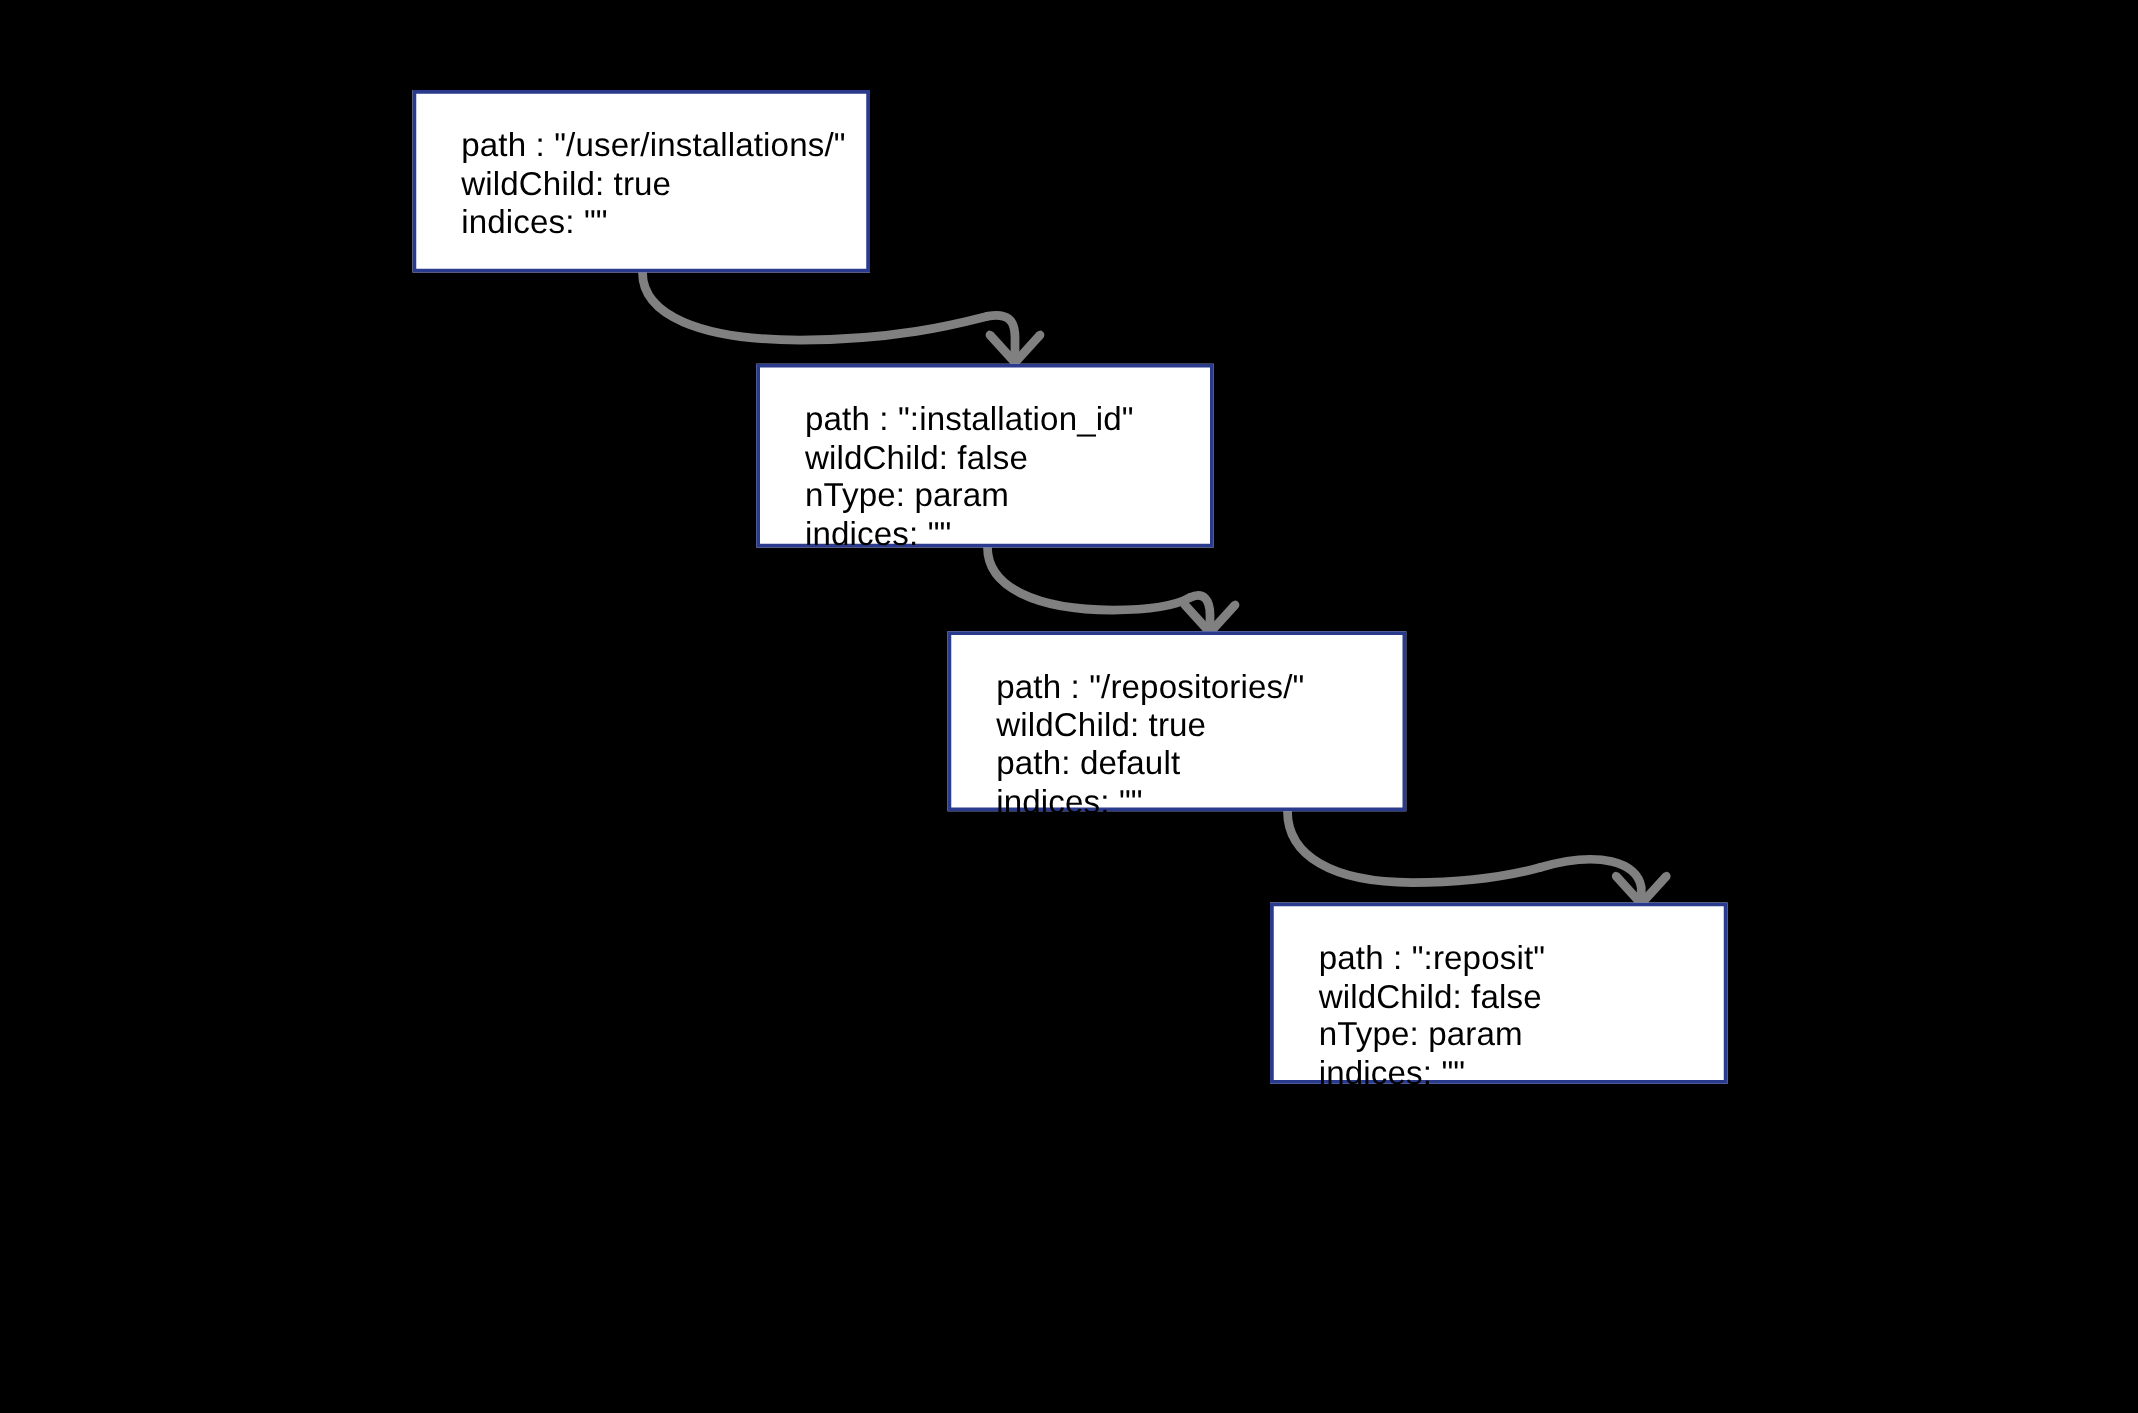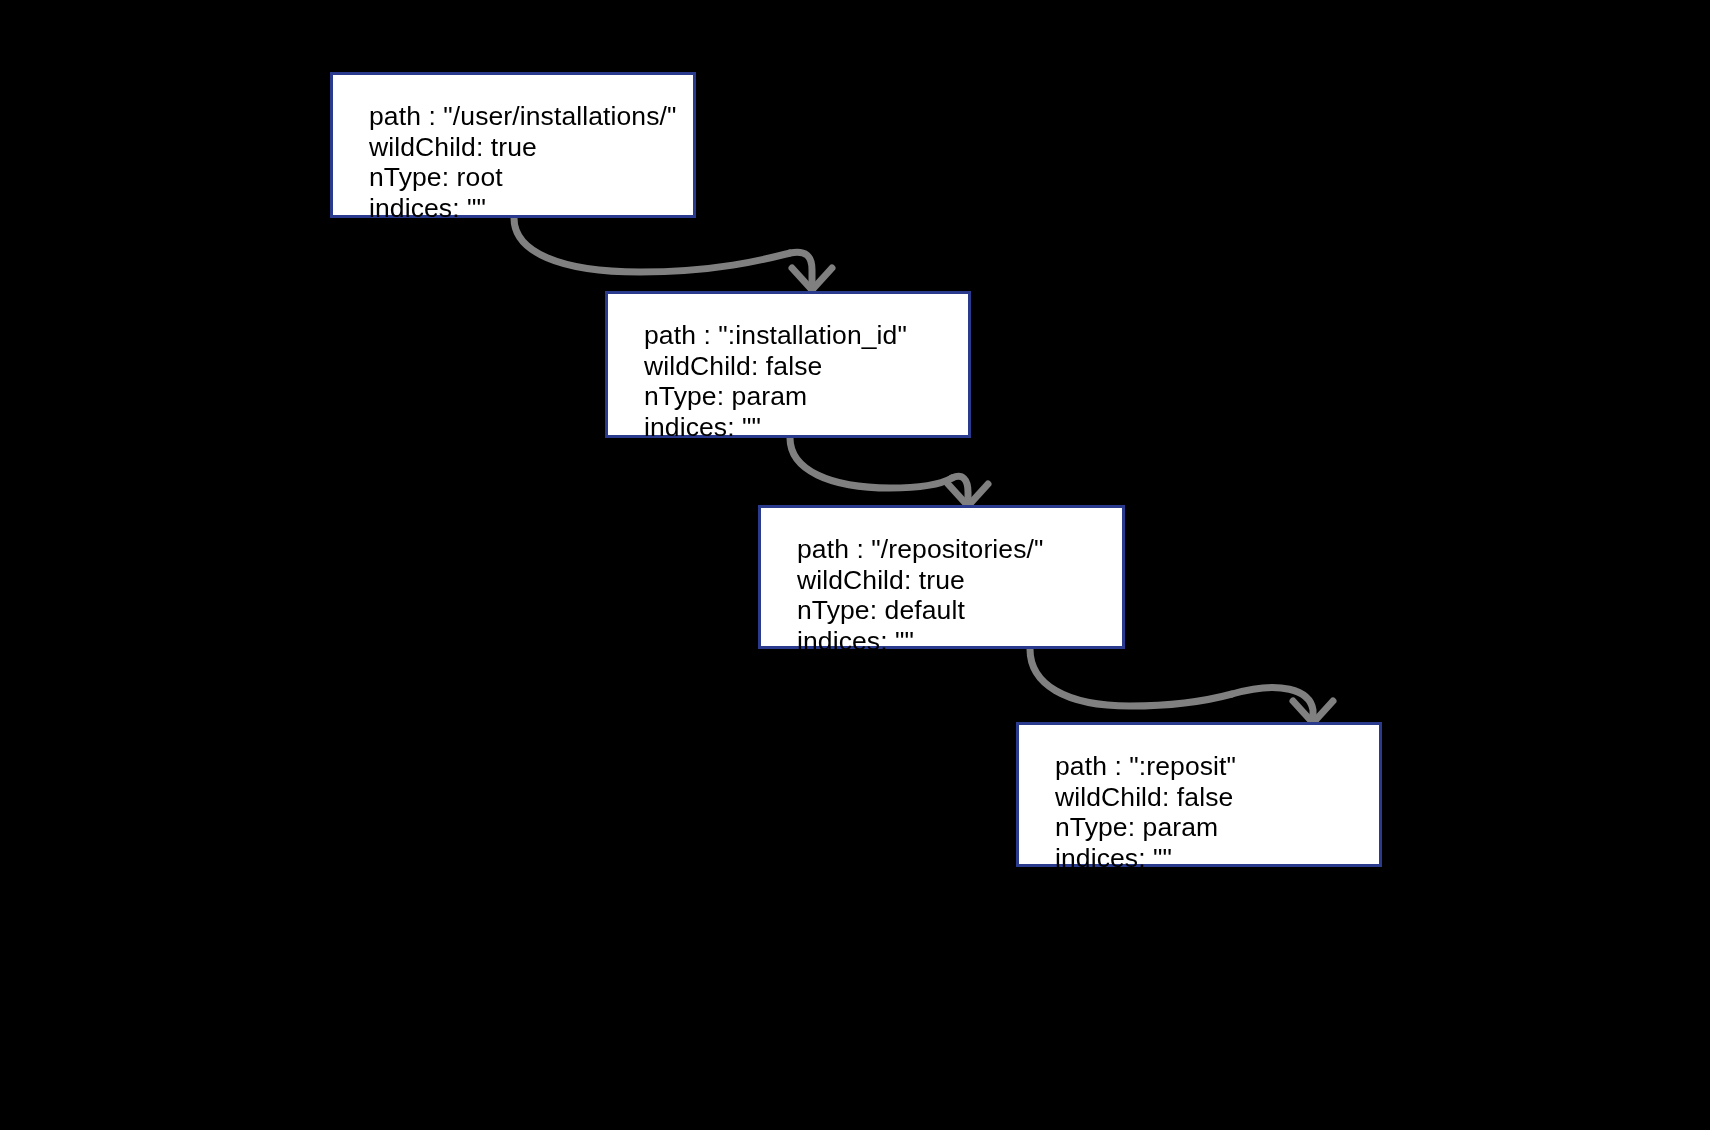--- a/index.html
+++ b/index.html
@@ -70,35 +70,34 @@
     <g>
       <path d="M 1030 649 C 1030 684 1065 706 1130 706 C 1180 706 1210 700 1232 694" fill="none" stroke="#808080" stroke-width="7" stroke-linecap="round"></path>
       <path d="M 1232 694 C 1280 680 1310 690 1313 710 L 1313 723" fill="none" stroke="#808080" stroke-width="7" stroke-linecap="round"></path>
       <path d="M 1293 701 L 1313 723 L 1333 701" fill="none" stroke="#808080" stroke-width="7" stroke-linecap="round" stroke-linejoin="round"></path>
     </g>
   </svg>
 
   <div class="node-box" id="node-root">
     <div class="node-line">path : "/user/installations/"</div>
     <div class="node-line">wildChild: true</div>
-    <div class="node-line">nType: root</div>
     <div class="node-line">indices: ""</div>
   </div>
 
   <div class="node-box" id="node-param-installation">
     <div class="node-line">path : ":installation_id"</div>
     <div class="node-line">wildChild: false</div>
     <div class="node-line">nType: param</div>
     <div class="node-line">indices: ""</div>
   </div>
 
   <div class="node-box" id="node-default-repositories">
     <div class="node-line">path : "/repositories/"</div>
     <div class="node-line">wildChild: true</div>
-    <div class="node-line">nType: default</div>
+    <div class="node-line">path: default</div>
     <div class="node-line">indices: ""</div>
   </div>
 
   <div class="node-box" id="node-param-reposit">
     <div class="node-line">path : ":reposit"</div>
     <div class="node-line">wildChild: false</div>
     <div class="node-line">nType: param</div>
     <div class="node-line">indices: ""</div>
   </div>
 

